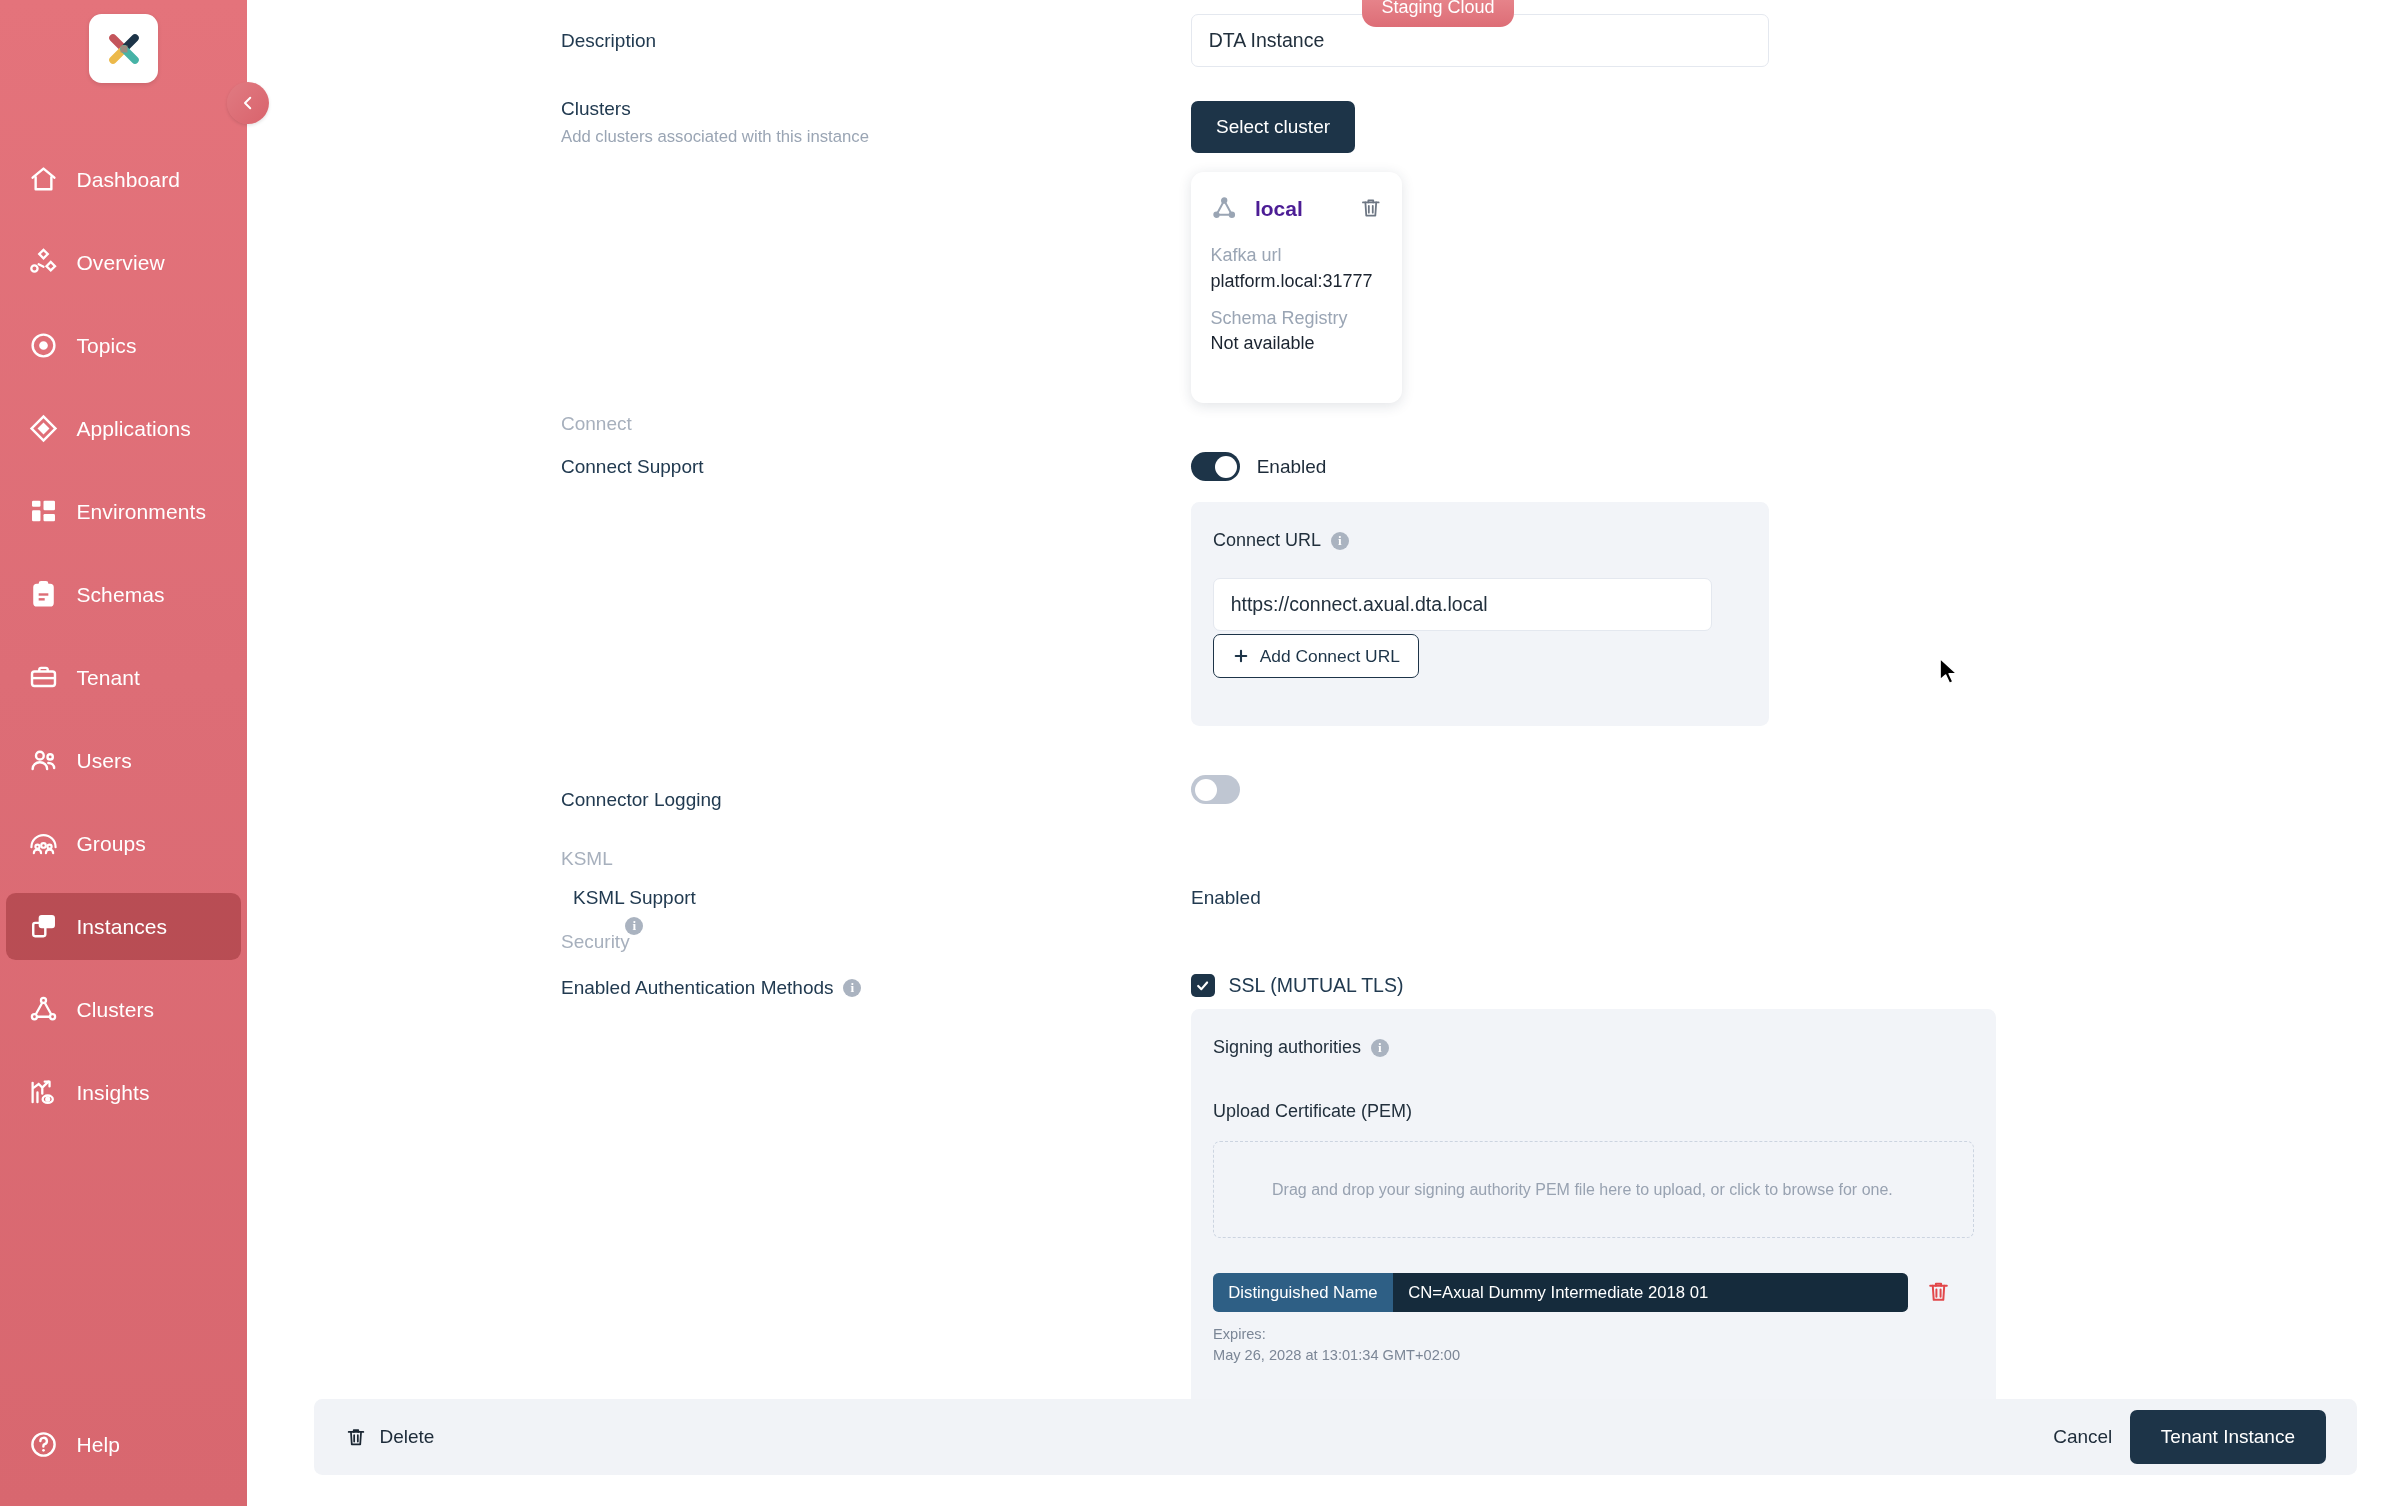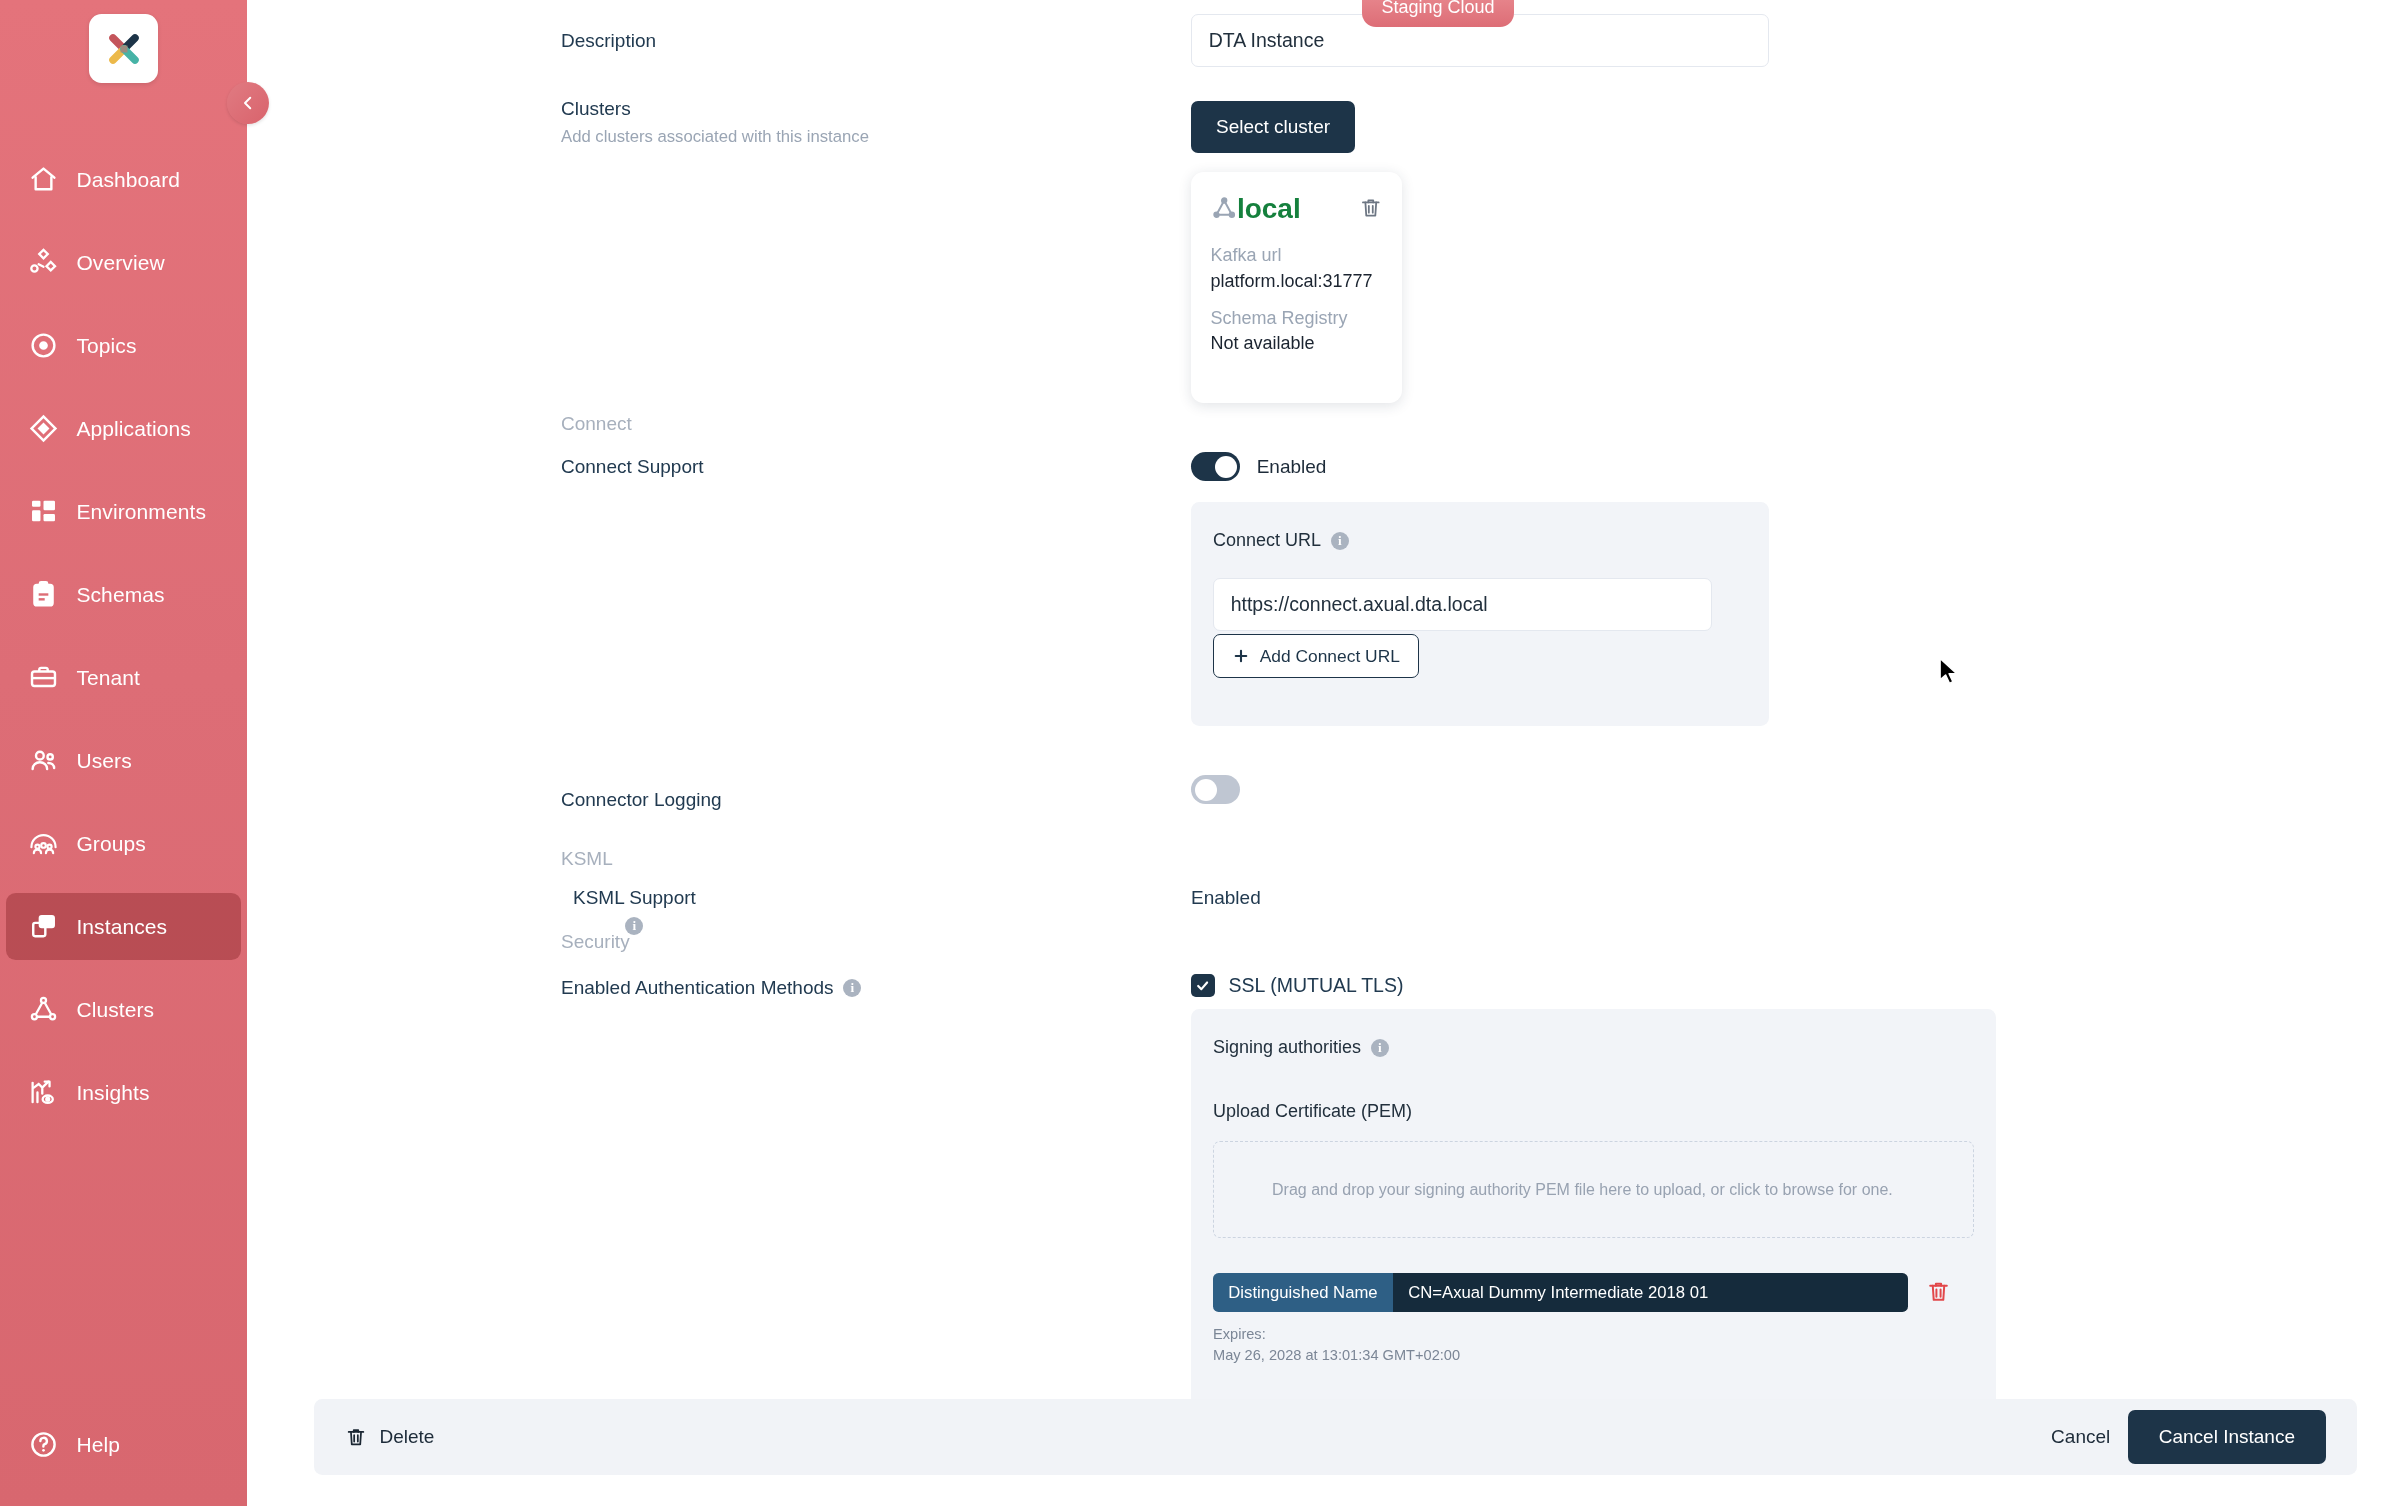--- a/index.html
+++ b/index.html
@@ -98,21 +98,21 @@
 
   
   .cluster-card {
     position: absolute; left: 944px; top: 172px;
     width: 211px; height: 231px;
     background: #fff; border-radius: 12.5px;
     box-shadow: 0 2.8px 12.5px rgba(30,45,70,.13);
     padding: 16.7px 19.5px;
   }
   .cc-head { display: flex; align-items: center; height: 40px; }
-  .cc-name { font-size: 28px; font-weight: bold; color: #15803d; margin-left: 0; }
+  .cc-name { font-size: 21px; font-weight: bold; color: #4c1d95; margin-left: 18px; }
   .cc-trash { margin-left: auto; cursor: pointer; }
   .cc-key { font-size: 18px; color: #9aa5b4; margin-top: 16.7px; }
   .cc-val { font-size: 18px; color: #1b2430; margin-top: 4.2px; }
 
   
   .panel {
     position: absolute; background: #f2f4f8; border-radius: 8.3px;
   }
   .panel-label { font-size: 18px; color: #22303d; display: flex; align-items: center; gap: 9.7px; }
 
@@ -486,21 +486,21 @@
         <svg width="22" height="22" viewBox="0 0 24 24" fill="none" stroke="#1b2733" stroke-width="1.9" stroke-linecap="round" stroke-linejoin="round">
             <path d="M4 6.5h16"></path>
             <path d="M9.5 6.5V4.5h5v2"></path>
             <path d="M6.5 6.5 7.4 20h9.2l.9-13.5"></path>
             <path d="M10 10v7M14 10v7"></path>
           </svg>
         <span>Delete</span>
       </button>
       <div class="bb-right">
         <button class="btn-text">Cancel</button>
-        <button class="btn-primary" style="height:54px; padding:0 31px;">Cancel Instance</button>
+        <button class="btn-primary" style="height:54px; padding:0 31px;">Tenant Instance</button>
       </div>
     </div>
   </main>
 
   <div class="cursor">
     <svg width="23.6" height="32" viewBox="0 0 34 46">
       <path d="M3 2 L3 33 L11 26 L16.5 38 L21.5 35.5 L16 24 L27 24 Z" fill="#000" stroke="#fff" stroke-width="2.2" stroke-linejoin="round"></path>
     </svg>
   </div>
 

